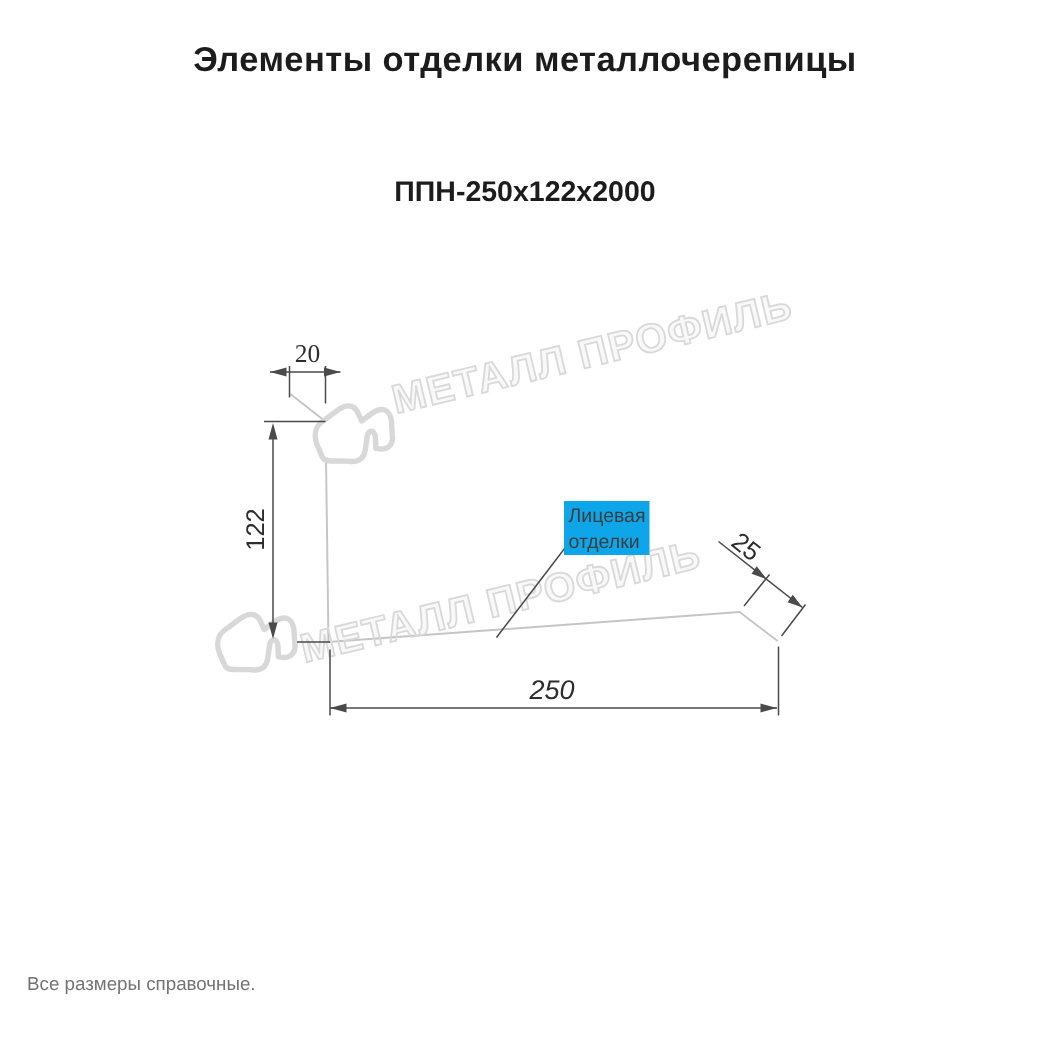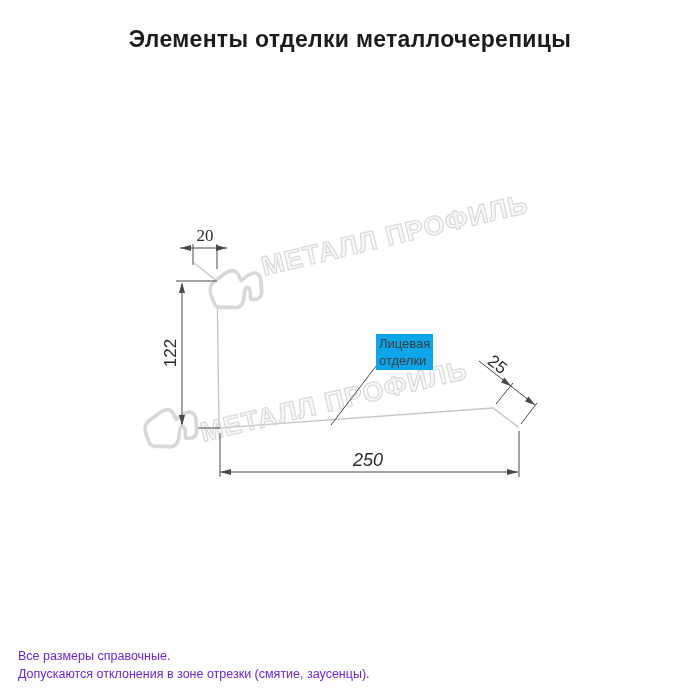--- a/index.html
+++ b/index.html
@@ -23,28 +23,29 @@
     font-size:13px;line-height:17px;color:#3d3d3d;padding:1px 3px;
   }
   .wm-text{
     position:absolute;z-index:2;font-weight:bold;font-size:27px;letter-spacing:1px;
     color:rgba(120,120,120,0.05);
     -webkit-text-stroke:1.2px #d9d9d9;
     transform:rotate(-13.5deg);transform-origin:0 50%;white-space:nowrap;
     user-select:none;
   }
   .wm-logo{position:absolute;z-index:2;transform:rotate(-10deg);}
-  .notes{position:absolute;left:18px;z-index:5;font-size:12.5px;color:#6d28d9;text-align:center;}
+  .notes{position:absolute;left:18px;z-index:5;font-size:12.5px;color:#737373;text-align:center;}
 </style>
 </head>
 <body>
 
 <div class="stage">
 
   <div class="hdr title">Элементы отделки металлочерепицы</div>
+  <div class="hdr model">ППН-250x122x2000</div>
 
   <svg class="layer z1" width="700" height="700">
     <g stroke="#c5c5c5" stroke-width="1.3" fill="none" stroke-linecap="round">
       <path d="M194,263 L217,281"></path>
       <path d="M217,281 L219,428"></path>
       <path d="M219,428 L493,408"></path>
       <path d="M493,408 L518,427"></path>
     </g>
   </svg>
 
@@ -95,15 +96,14 @@
   <div class="dim-label rot-ccw" style="left:146px;top:343px;width:50px;">122</div>
   <div class="dim-label" style="left:343px;top:450px;width:50px;font-size:18px;font-style:italic;">250</div>
   <div class="dim-label rot-25" style="left:477px;top:355px;width:40px;">25</div>
 
   <div class="face-label">
     <div>Лицевая</div>
     <div>отделки</div>
   </div>
 
   <div class="notes" style="top:649px;">Все размеры справочные.</div>
-  <div class="notes" style="top:667px;">Допускаются отклонения в зоне отрезки (смятие, заусенцы).</div>
 
 </div>
 
 </body></html>

